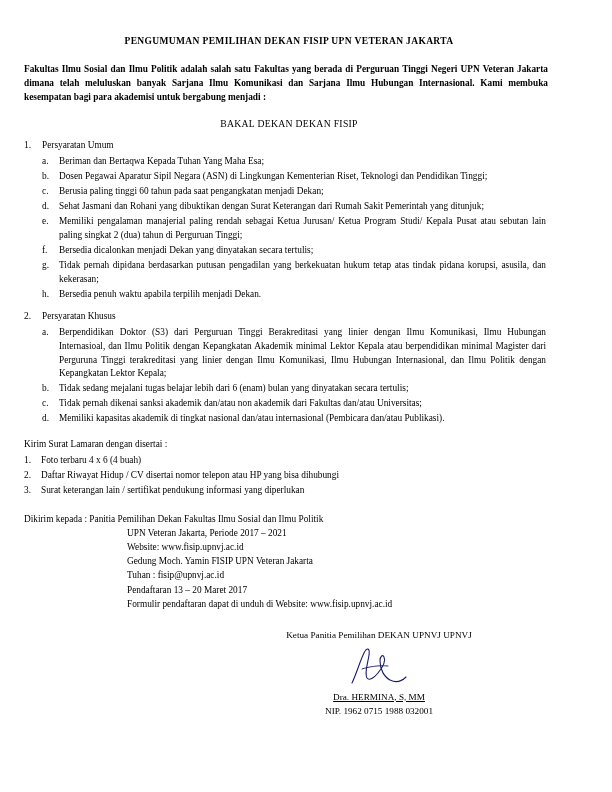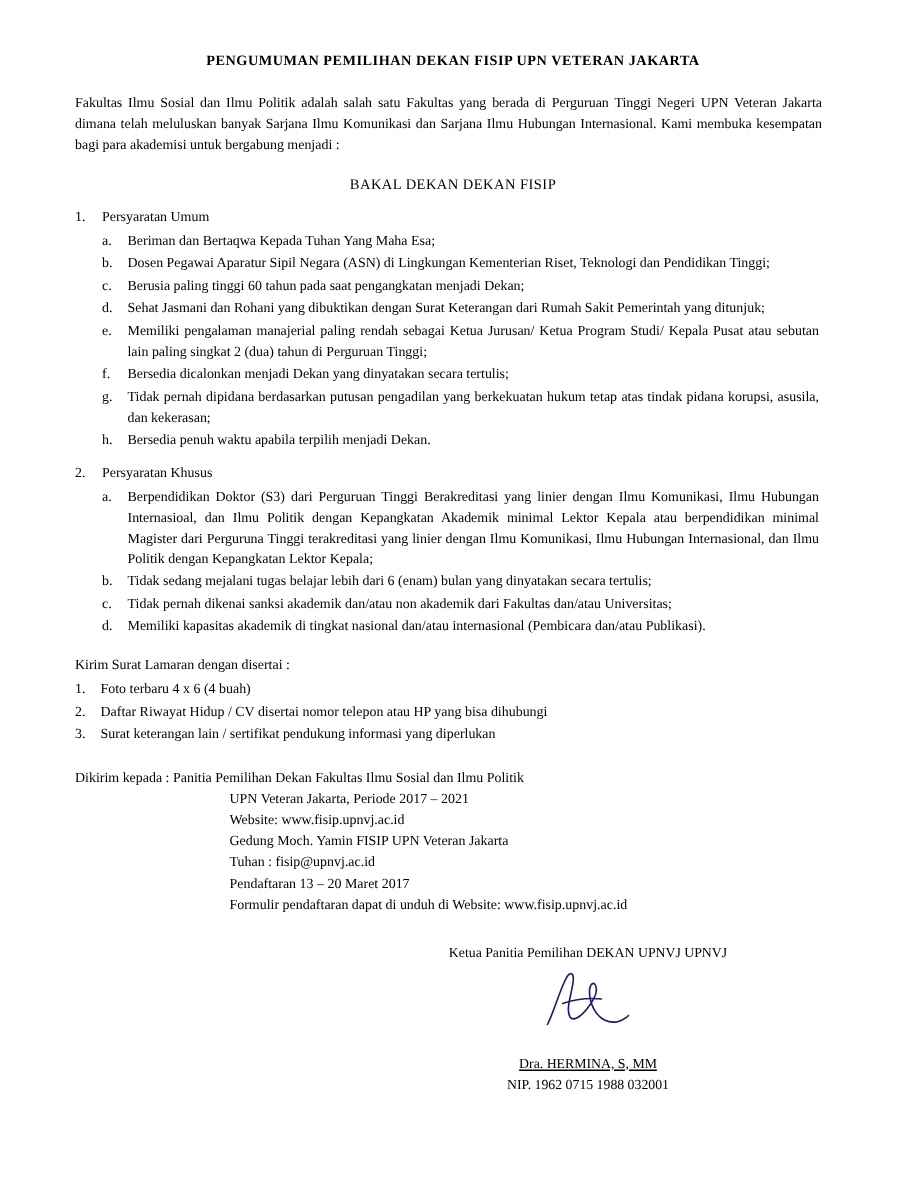--- a/index.html
+++ b/index.html
@@ -12,36 +12,37 @@
     height: 792px;
     font-family: "Liberation Serif", serif;
     color: #000000;
     position: relative;
     overflow: hidden;
   }
   .page {
     width: 612px;
     height: 792px;
     box-sizing: border-box;
-    padding: 30px 58px 20px 50px;
+    padding: 30px 58px 20px 24px;
     position: relative;
   }
   .doc-title {
     text-align: center;
     font-size: 9.5px;
     font-weight: bold;
     letter-spacing: 0.35px;
     margin: 6px 0 16px 0;
   }
   .intro {
     font-size: 9.3px;
     line-height: 1.52;
     text-align: justify;
     margin: 16px 0 14px 0;
     padding-right: 6px;
+    font-weight: bold;
   }
   .section-head {
     text-align: center;
     font-size: 9.7px;
     margin: 0 0 10px 0;
     letter-spacing: 0.3px;
   }
   ol.num-list {
     margin: 0;
     padding: 0;
@@ -134,21 +135,21 @@
     height: 42px;
   }
   .signature-svg {
     position: absolute;
     left: 50%;
     top: 0;
     transform: translateX(-50%);
   }
   .sign-name {
     text-decoration: underline;
-    margin-top: 16px;
+    margin-top: 4px;
   }
   .sign-nip {
     margin-top: 1px;
   }
 </style>
 </head>
 <body>
 
 <div class="page">
 

